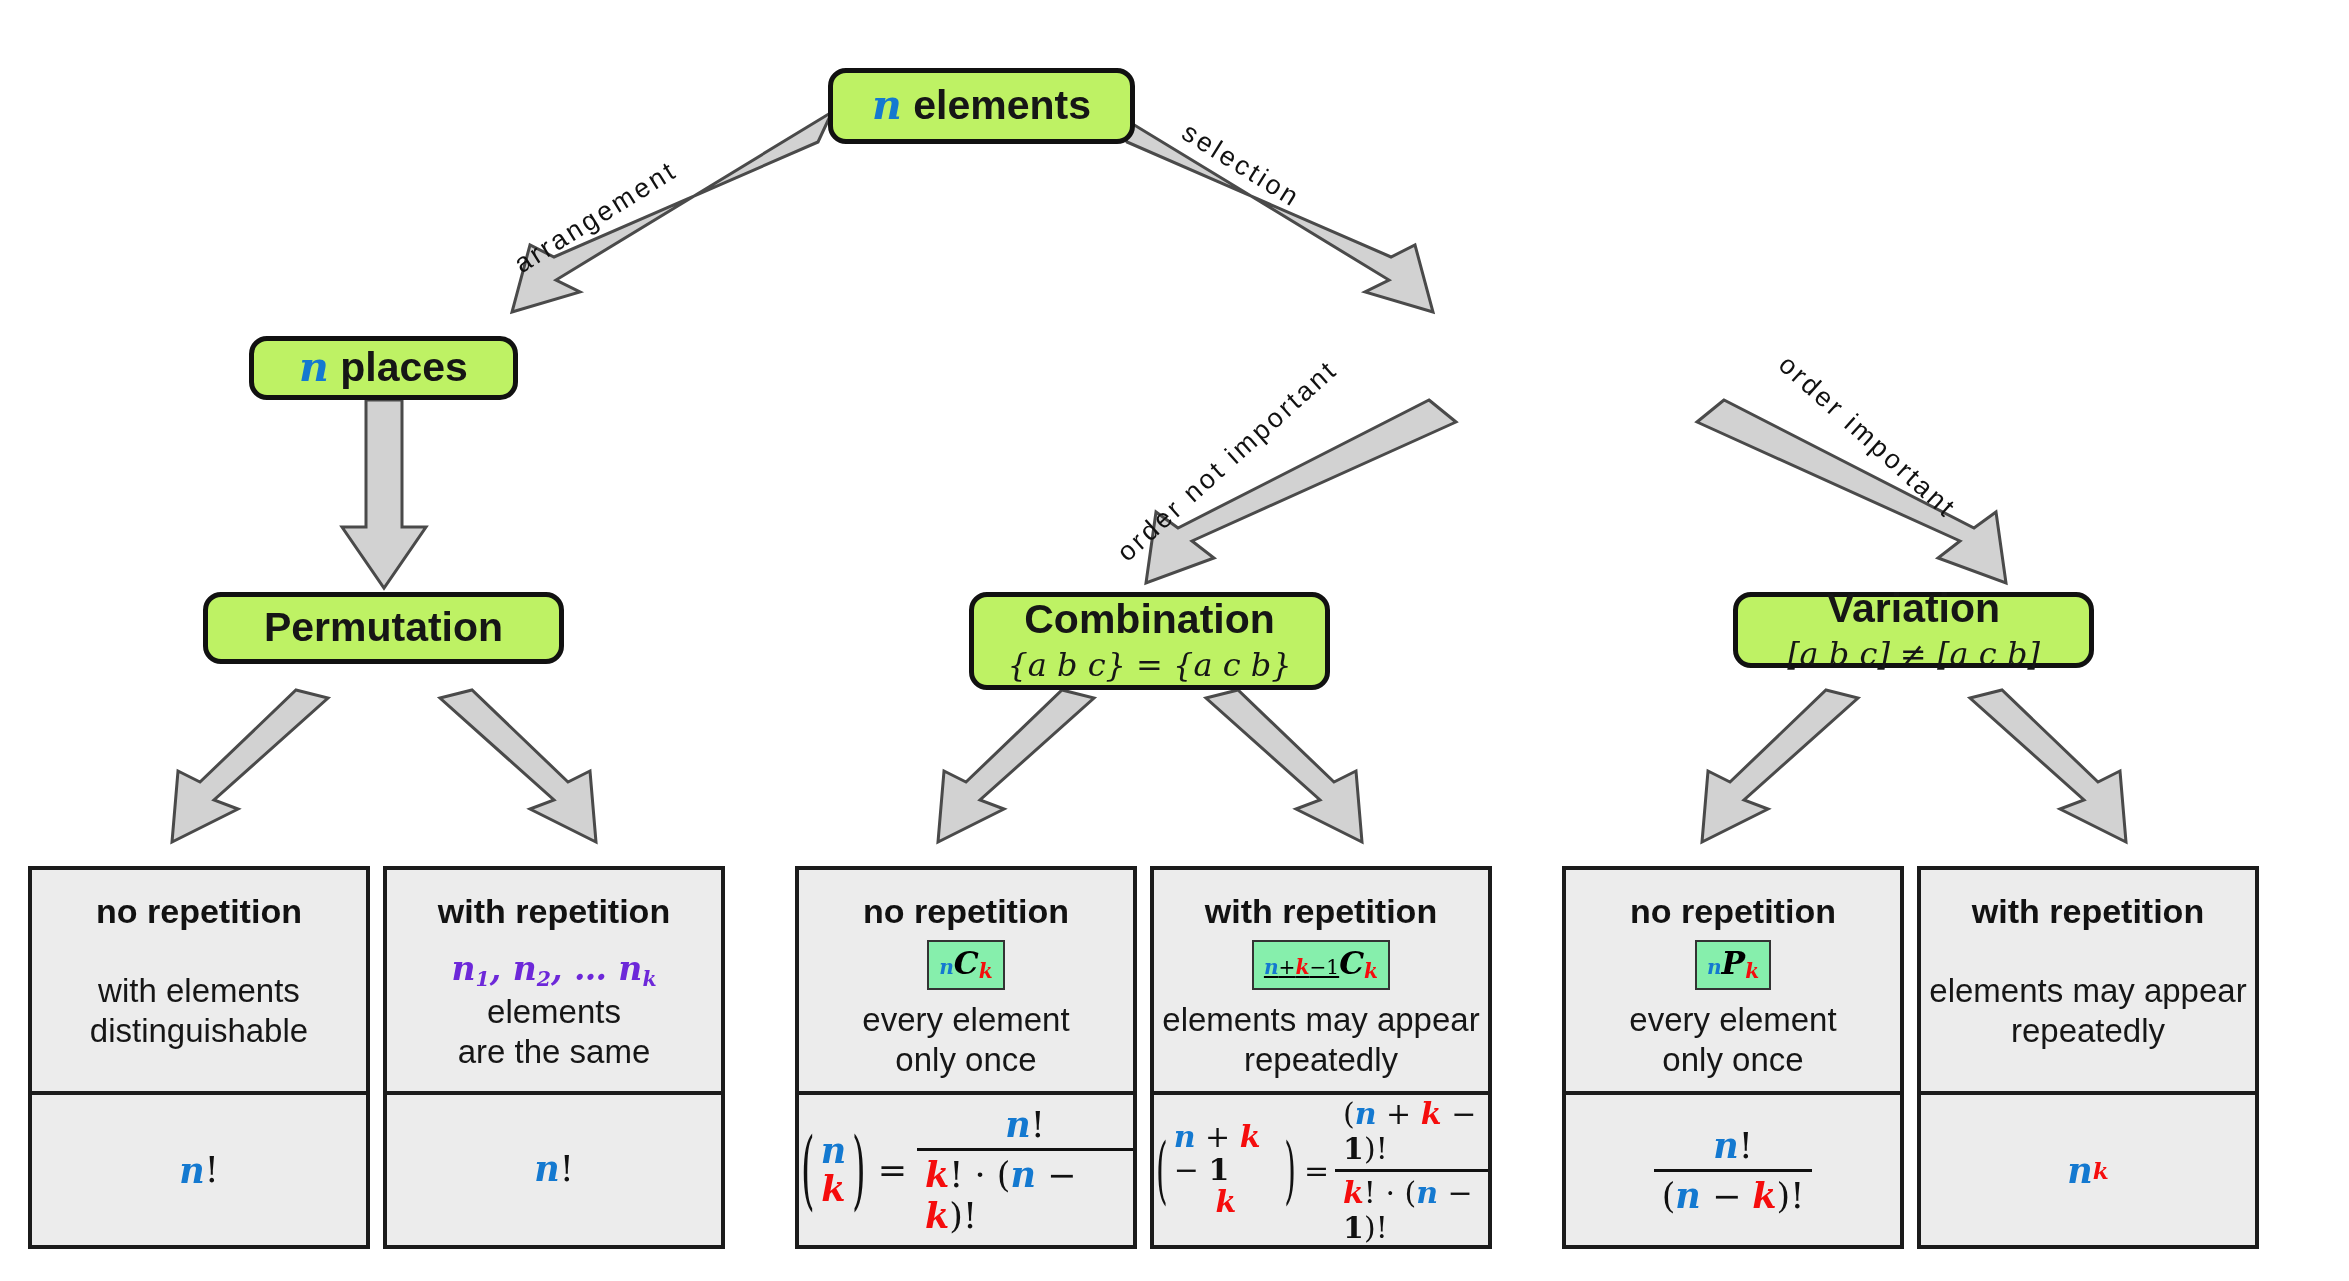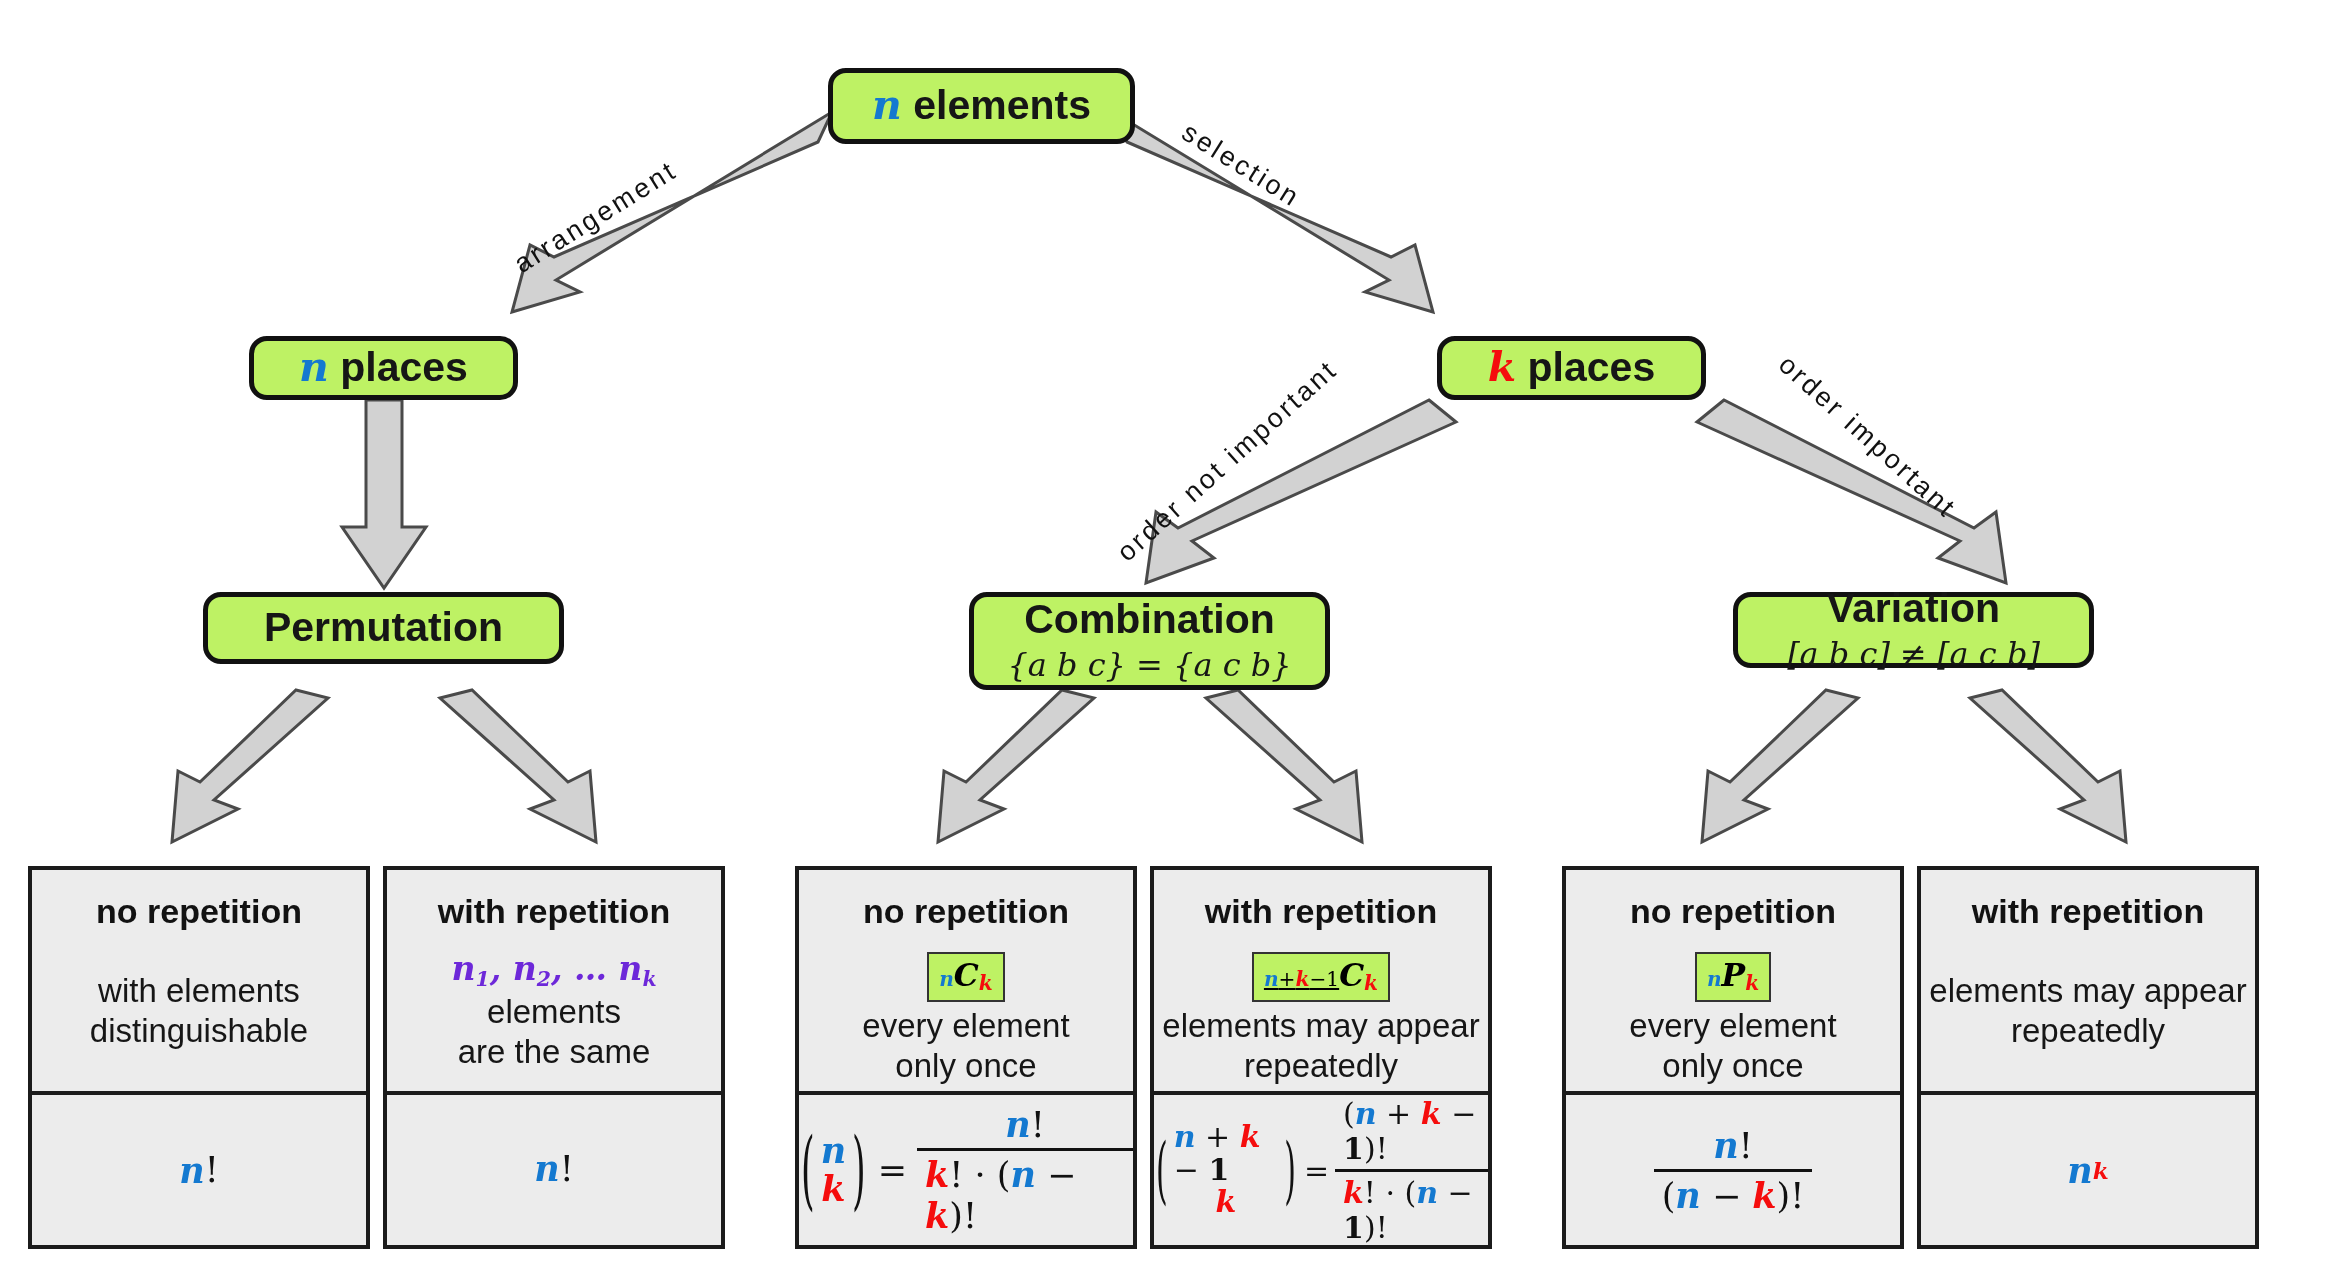--- a/index.html
+++ b/index.html
@@ -40,22 +40,22 @@
     display:flex;flex-direction:column;
   }
   .leaf .top{
     flex:1 1 auto;display:flex;flex-direction:column;
     align-items:center;box-sizing:border-box;padding-top:22px;
     border-bottom:4px solid #1b1b1b;
     justify-content:center;
   }
   .leaf .hdr{font-size:34px;font-weight:bold;color:#121212;white-space:nowrap;}
   .leaf .notation{
-    border:2px solid #333;background:#bef264;
-    padding:3px 10px 5px 10px;margin-top:21px;
+    border:2px solid #333;background:#86efac;
+    padding:3px 10px 5px 10px;margin-top:9px;
     font-family:"DejaVu Serif", serif;font-size:28px;
   }
   .leaf .desc{
     font-size:33px;color:#161616;text-align:center;line-height:1.22;
     margin-top:auto;margin-bottom:auto;padding:0 8px;
   }
   .leaf .formula{
     height:150px;flex:0 0 150px;
     display:flex;align-items:center;justify-content:center;
     font-family:"DejaVu Serif", serif;font-size:35px;color:#111;
@@ -153,26 +153,20 @@
     </div>
   </div>
 
   <div class="rnode" style="left:249px;top:336px;width:269px;height:64px;">
     <div class="title">
       <span class="mvar blue">n</span>
       <span>places</span>
     </div>
   </div>
 
-  <div class="rnode" style="left:1437px;top:336px;width:269px;height:64px;">
-    <div class="title">
-      <span class="mvar red">k</span>
-      <span>places</span>
-    </div>
-  </div>
 
   <div class="rnode" style="left:203px;top:592px;width:361px;height:72px;">
     <div class="title">Permutation</div>
   </div>
 
   <div class="rnode" style="left:969px;top:592px;width:361px;height:98px;">
     <div class="title">Combination</div>
     <div class="sub">{a b c} = {a c b}</div>
   </div>
 

